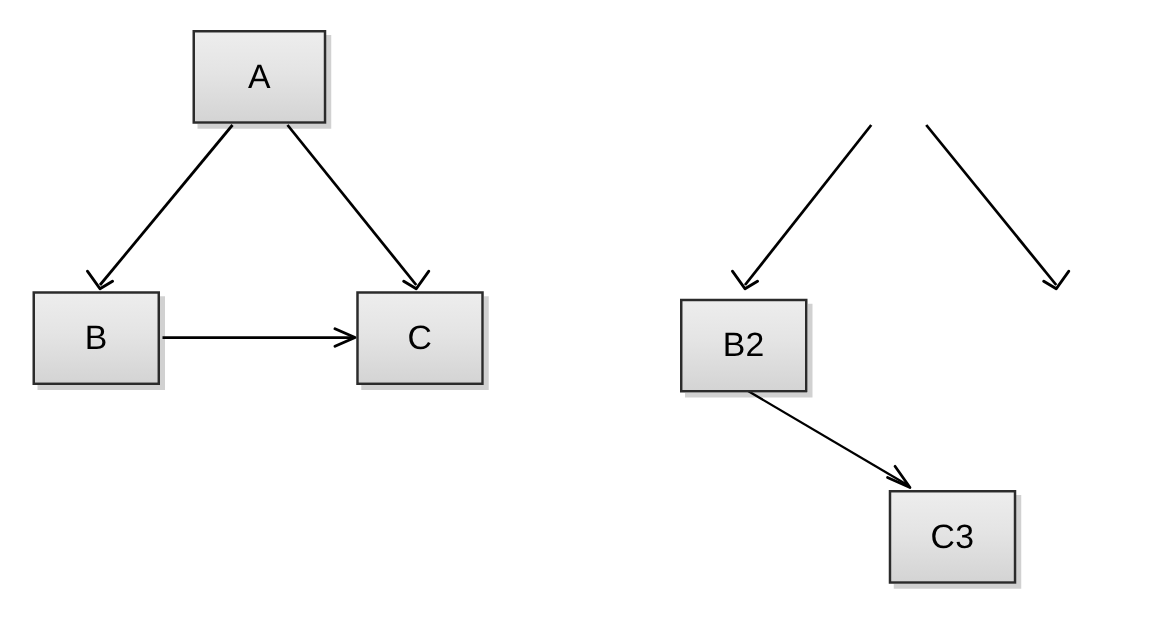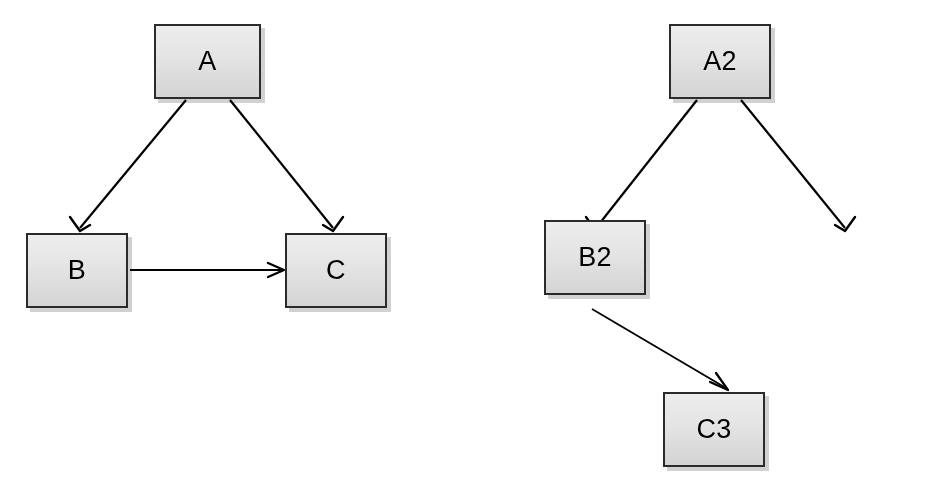--- a/index.html
+++ b/index.html
@@ -89,26 +89,23 @@
   </div>
 
   <div class="node" style="left:26px; top:233px; width:102px; height:75px;">
     <span class="node-label">B</span>
   </div>
 
   <div class="node" style="left:285px; top:233px; width:102px; height:75px;">
     <span class="node-label">C</span>
   </div>
 
-  <div class="node" style="left:669px; top:24px; width:102px; height:75px;">
-    <span class="node-label">A2</span>
-  </div>
 
-  <div class="node" style="left:544px; top:220px; width:102px; height:75px;">
+  <div class="node" style="left:544px; top:239px; width:102px; height:75px;">
     <span class="node-label">B2</span>
   </div>
 
 
-  <div class="node" style="left:663px; top:392px; width:102px; height:75px;">
+  <div class="node" style="left:711px; top:392px; width:102px; height:75px;">
     <span class="node-label">C3</span>
   </div>
 
 </div>
 
 </body></html>

